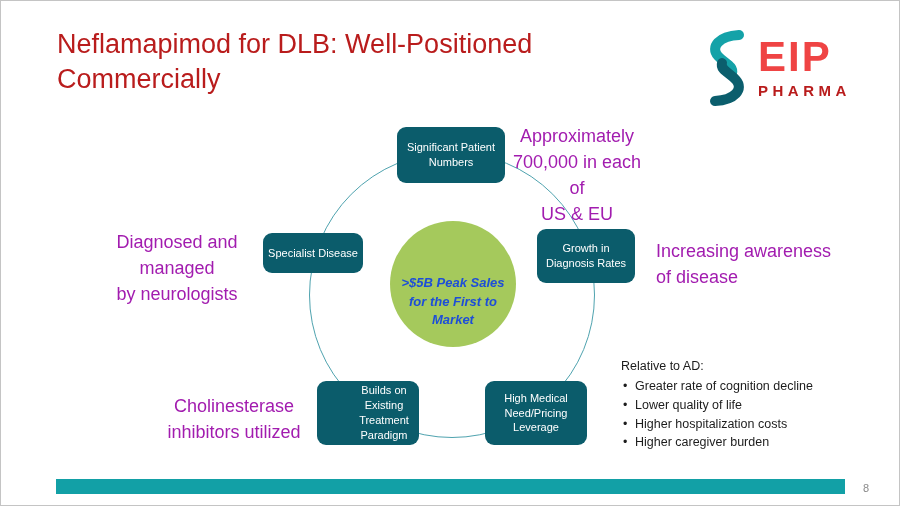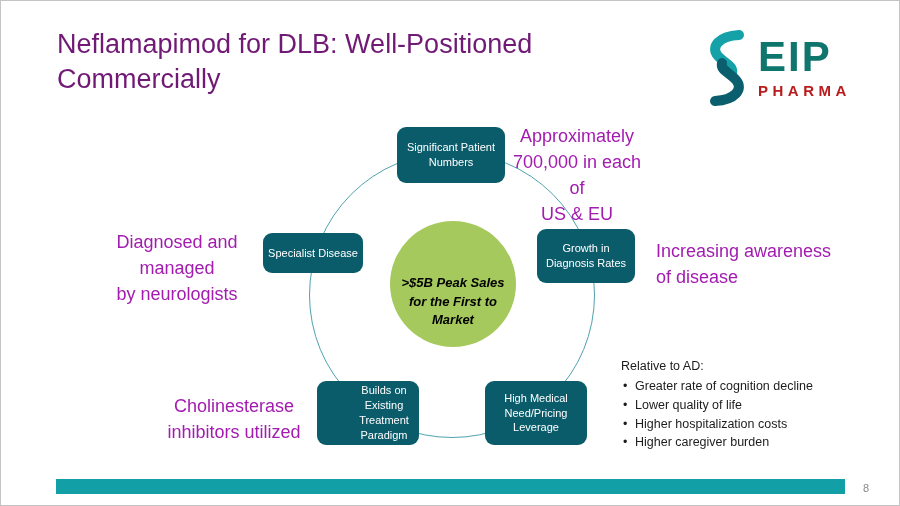--- a/index.html
+++ b/index.html
@@ -3,35 +3,35 @@
 <meta charset="utf-8">
 <style>
   * { margin:0; padding:0; box-sizing:border-box; }
   html,body { background:#ffffff; }
   body { font-family:"Liberation Sans", sans-serif; }
 
   .slide { position:relative; width:900px; height:506px; background:#ffffff;
            border:1px solid #c4c4c4; overflow:hidden; }
 
   .title { position:absolute; left:56px; top:26px; font-size:27px; font-weight:400;
-           color:#701a75; line-height:1.28; white-space:pre-line; }
+           color:#b91c1c; line-height:1.28; white-space:pre-line; }
 
   .logo { position:absolute; left:700px; top:27px; display:flex; align-items:flex-start; }
   .logo-mark svg { display:block; }
   .logo-text { display:flex; flex-direction:column; margin-left:5px; margin-top:8px; }
-  .logo-word { font-size:42px; font-weight:700; color:#0f766e; letter-spacing:2px; line-height:1; }
+  .logo-word { font-size:42px; font-weight:700; color:#ef4444; letter-spacing:2px; line-height:1; }
   .logo-sub  { font-size:15px; font-weight:600; color:#b91c1c; letter-spacing:4.5px; margin-top:4px; }
 
   .ring { position:absolute; left:308px; top:151px; width:286px; height:286px;
           border:1.5px solid #4fa3af; border-radius:50%; }
 
   .center-circle { position:absolute; left:389px; top:220px; width:126px; height:126px;
                    border-radius:50%; background:#a5c95c; display:flex; align-items:center;
                    justify-content:center; text-align:center; }
-  .center-circle .txt { color:#000000; font-style:italic; font-weight:700; font-size:13px;
+  .center-circle .txt { color:#1d4ed8; font-style:italic; font-weight:700; font-size:13px;
                         line-height:1.45; white-space:pre-line;margin-top:36px; }
 
   .node { position:absolute; background:#0b5c6b; color:#ffffff; border-radius:9px;
           display:flex; align-items:center; justify-content:center; text-align:center;
           font-size:11px; line-height:1.35; white-space:pre-line; padding:4px; }
   .node-top   { left:396px; top:126px; width:108px; height:56px; }
   .node-left  { left:262px; top:232px; width:100px; height:40px; }
   .node-right { left:536px; top:228px; width:98px;  height:54px; }
   .node-bl    { left:316px; top:380px; width:102px; height:64px;padding-left:36px; }
   .node-br    { left:484px; top:380px; width:102px; height:64px; }

